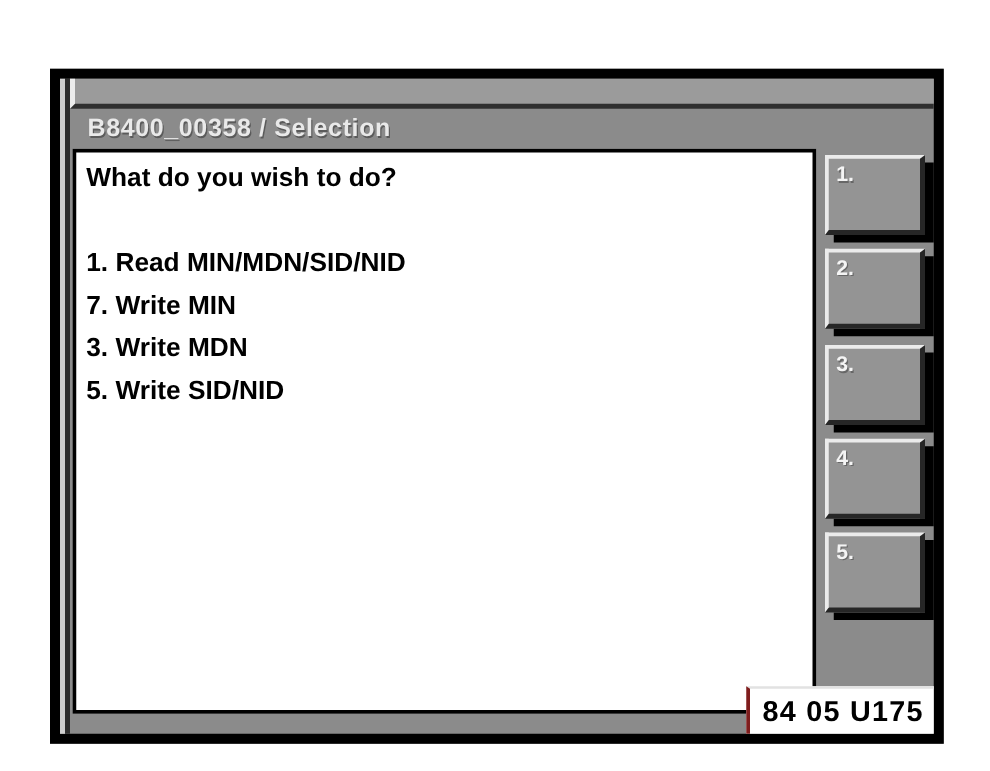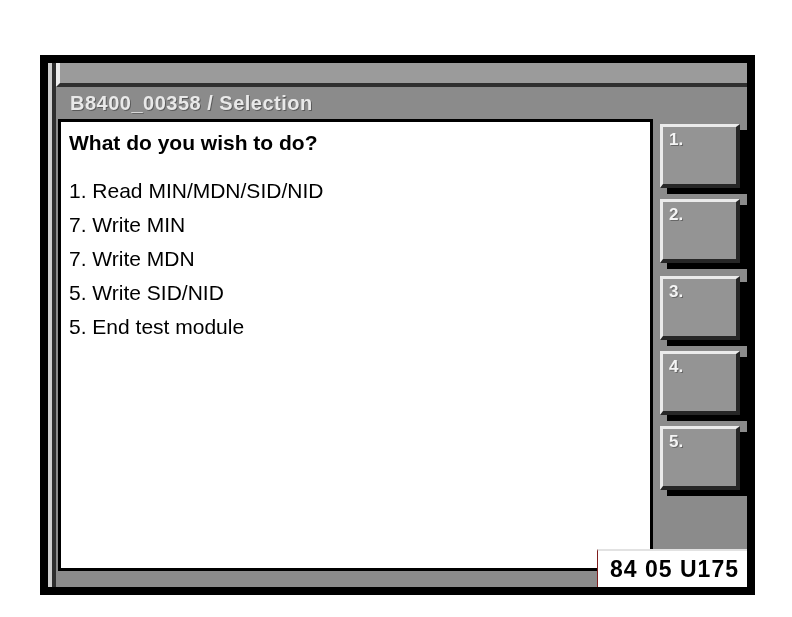--- a/index.html
+++ b/index.html
@@ -55,27 +55,27 @@
     width: 595px; height: 452px;
     background: #ffffff;
     border: 3px solid #000000;
     padding: 4px 8px;
     color: #000000;
   }
   .question {
     font-size: 21px;
     font-weight: bold;
     line-height: 34px;
-    margin-bottom: 14px;
+    margin-bottom: 34px;
     white-space: nowrap;
   }
   .menu-list { list-style: none; }
   .menu-item {
     font-size: 21px;
-    font-weight: normal;
+    font-weight: bold;
     line-height: 34px;
     white-space: nowrap;
   }
   .softkey {
     position: absolute;
     left: 612px;
     width: 80px; height: 64px;
     background: #949494;
     border-top: 3px solid #ebebeb;
     border-left: 3px solid #ebebeb;
@@ -96,21 +96,21 @@
   .key-2 { top: 136px; }
   .key-3 { top: 213px; }
   .key-4 { top: 288px; }
   .key-5 { top: 363px; }
   .status-box {
     position: absolute;
     right: 0; bottom: 0;
     width: 150px; height: 38px;
     background: #ffffff;
     border-top: 2px solid #e2e2e2;
-    border-left: 1px solid #7f1d1d;
+    border-left: 3px solid #7f1d1d;
     z-index: 5;
     display: flex; align-items: center; justify-content: flex-end;
   }
   .status-box .status-text {
     padding-right: 8px;
     color: #000000;
     font-size: 23px;
     font-weight: bold;
     letter-spacing: 1px;
     white-space: nowrap;
@@ -128,23 +128,22 @@
 
   <div class="title-bar">
     <span class="title">B8400_00358 / Selection</span>
   </div>
 
   <div class="content-box">
     <div class="question">What do you wish to do?</div>
     <ul class="menu-list">
       <li class="menu-item">1. Read MIN/MDN/SID/NID</li>
       <li class="menu-item">7. Write MIN</li>
-      <li class="menu-item">7. Write MDN</li>
+      <li class="menu-item">3. Write MDN</li>
       <li class="menu-item">5. Write SID/NID</li>
-      <li class="menu-item">5. End test module</li>
     </ul>
   </div>
 
   <div class="softkey key-1">
     <span class="key-label">1.</span>
   </div>
   <div class="softkey key-2">
     <span class="key-label">2.</span>
   </div>
   <div class="softkey key-3">

